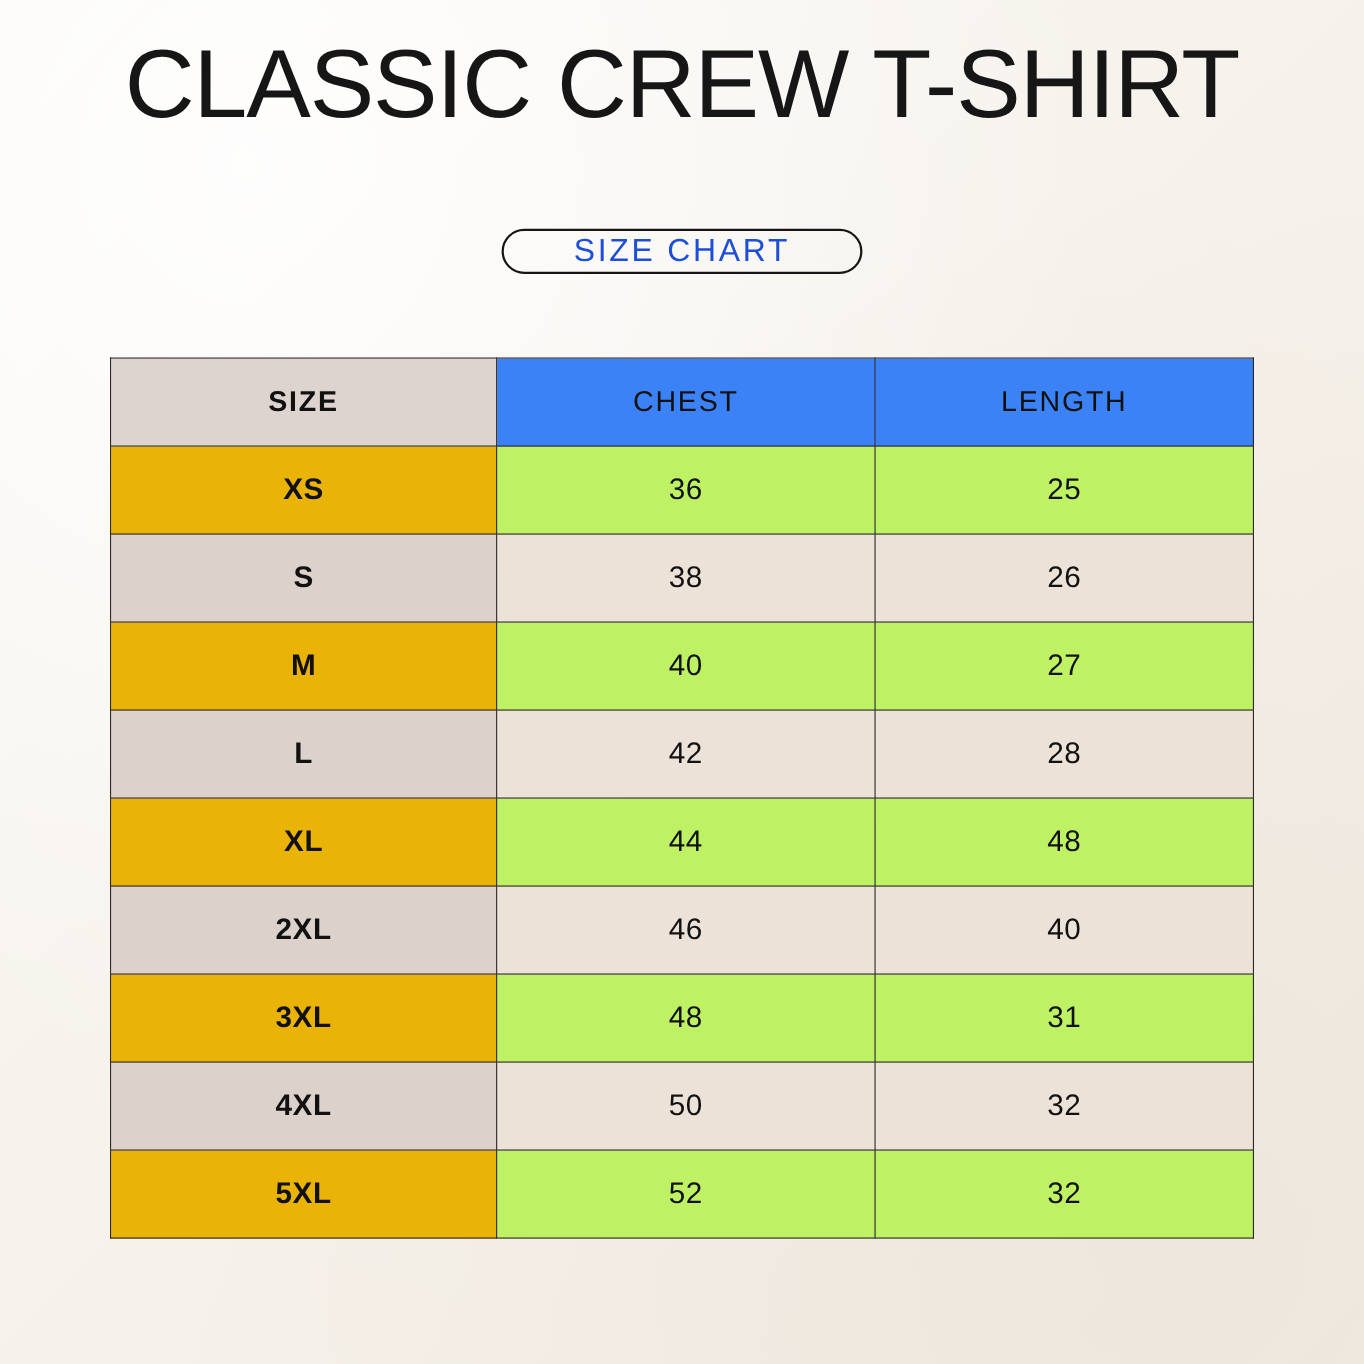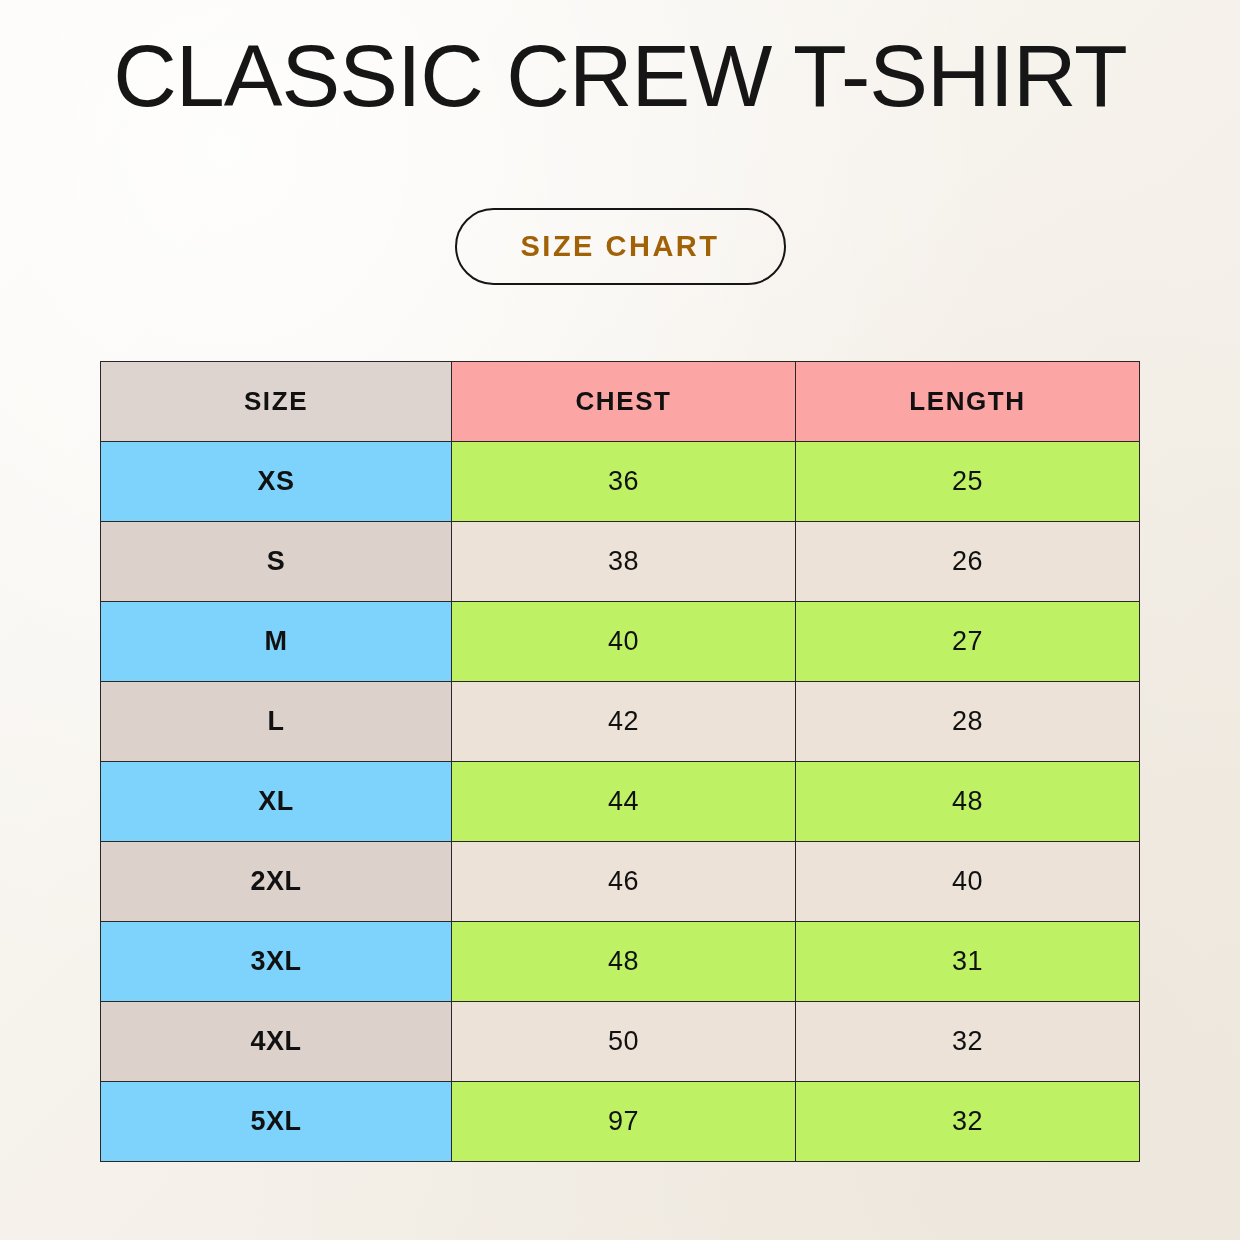--- a/index.html
+++ b/index.html
@@ -42,25 +42,25 @@
     color: #161616;
   }
   .badge-wrap {
     display: flex;
     justify-content: center;
     margin-top: 90px;
   }
   .badge {
     border: 2.5px solid #151515;
     border-radius: 48px;
-    padding: 20px 64px;
+    padding: 2px 64px;
     font-size: 29px;
     letter-spacing: 2.5px;
-    font-weight: 700;
-    color: #a16207;
+    font-weight: 400;
+    color: #1d4ed8;
     background: transparent;
   }
   .table-wrap {
     margin: 76px 100px 0 100px;
   }
   table.size-table {
     border-collapse: collapse;
     width: 1040px;
     table-layout: fixed;
   }
@@ -73,27 +73,27 @@
     margin-top: 18px;
   }
   thead th.size-head {
     background: #ded4cf;
     font-size: 26px;
     letter-spacing: 1.6px;
     font-weight: 700;
     width: 350px;
   }
   thead th.meas-head {
-    background: #fca5a5;
+    background: #3b82f6;
     font-size: 26px;
     letter-spacing: 1.6px;
-    font-weight: 700;
+    font-weight: 400;
   }
   tbody td.size-cell {
-    background: #7dd3fc;
+    background: #eab308;
     font-size: 27px;
     font-weight: 700;
     letter-spacing: 0.5px;
   }
   tbody td.val-cell {
     background: #bef264;
     font-size: 27px;
     font-weight: 400;
     letter-spacing: 0.5px;
   }
@@ -158,20 +158,20 @@
           <td class="val-cell">48</td>
           <td class="val-cell">31</td>
         </tr>
         <tr>
           <td class="size-cell">4XL</td>
           <td class="val-cell">50</td>
           <td class="val-cell">32</td>
         </tr>
         <tr>
           <td class="size-cell">5XL</td>
-          <td class="val-cell">97</td>
+          <td class="val-cell">52</td>
           <td class="val-cell">32</td>
         </tr>
       </tbody>
     </table>
   </div>
 
 </div>
 
 </body></html>

